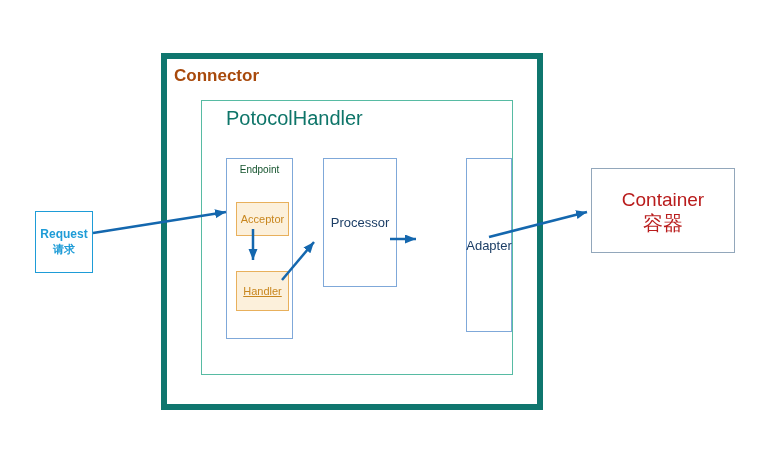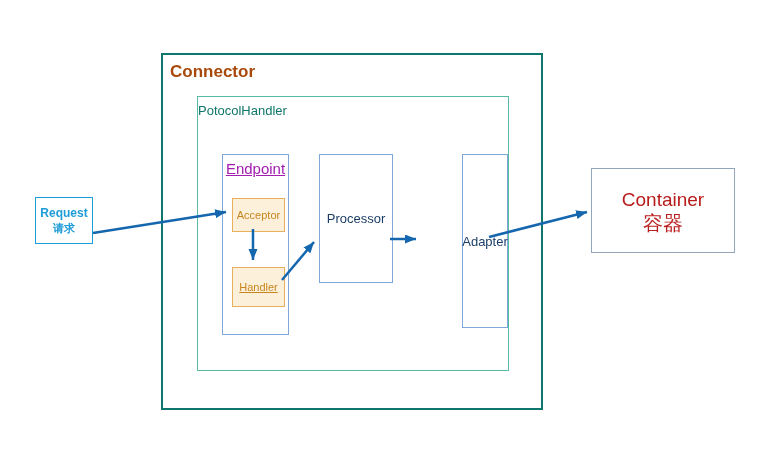--- a/index.html
+++ b/index.html
@@ -12,57 +12,57 @@
     position: relative;
     width: 758px;
     height: 471px;
     background: #ffffff;
     overflow: hidden;
   }
   .box { position: absolute; box-sizing: border-box; background: transparent; }
 
   
   .request {
-    left: 35px; top: 197px; width: 58px; height: 47px;
+    left: 35px; top: 211px; width: 58px; height: 62px;
     border: 1px solid #1e9cd7;
     display: flex; flex-direction: column; align-items: center; justify-content: center;
     color: #1e9cd7; text-align: center;
   }
   .request .line1 { font-size: 12px; font-weight: bold; line-height: 15px; }
   .request .line2 { font-size: 11px; font-weight: bold; line-height: 15px; font-family: Liberation Serif, serif; }
 
   
   .connector {
     left: 161px; top: 53px; width: 382px; height: 357px;
-    border: 2px solid #0f766e;
+    border: 6px solid #0f766e;
   }
   .connector-title {
     position: absolute; left: 7px; top: 7px;
     color: #a8490b; font-size: 17px; font-weight: bold;
   }
 
   
   .protocol {
     position: absolute; left: 34px; top: 41px; width: 312px; height: 275px;
     border: 1px solid #57bba3; box-sizing: border-box;
   }
   .protocol-title {
-    position: absolute; left: 0; top: 6px;
-    color: #0e7569; font-size: 13px;
+    position: absolute; left: 24px; top: 6px;
+    color: #0e7569; font-size: 20px;
   }
 
   
   .bluebox { border: 1px solid #7fa8d9; color: #1c3e66; }
   .endpoint {
     position: absolute; left: 24px; top: 57px; width: 67px; height: 181px;
     box-sizing: border-box;
   }
   .endpoint-title {
     position: absolute; left: 0; right: 0; top: 5px;
-    text-align: center; font-size: 15px; color: #a21caf; text-decoration: underline;
+    text-align: center; font-size: 10px; color: #14532d;
   }
   .processor {
     position: absolute; left: 121px; top: 57px; width: 74px; height: 129px;
     box-sizing: border-box;
     display: flex; align-items: center; justify-content: center;
     font-size: 13px;
   }
   .adapter {
     position: absolute; left: 224px; top: 57px; width: 46px; height: 174px;
     box-sizing: border-box;

